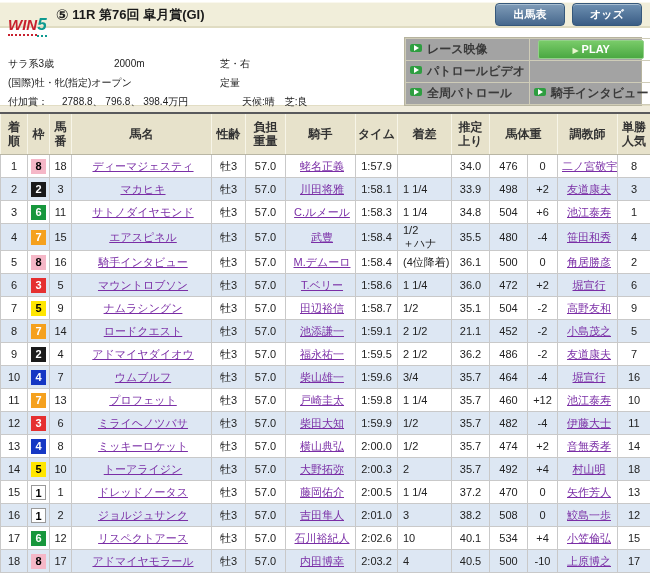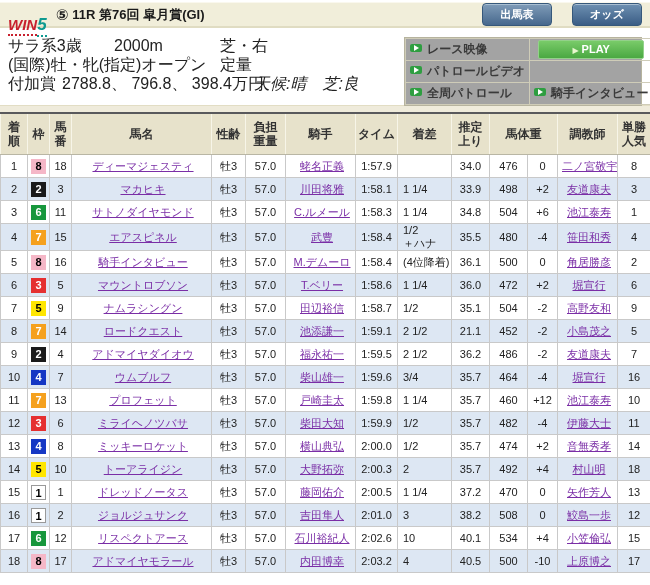--- a/index.html
+++ b/index.html
@@ -12,36 +12,36 @@
   .topbar{
     margin-top:2px;height:26px;background:#f1eeda;
     border-top:1px solid #faf8ee;border-bottom:2px solid #e0dcc2;
     display:flex;align-items:center;padding:0 8px;box-sizing:border-box;
   }
   .win5{font-style:italic;font-weight:bold;font-size:15px;letter-spacing:0;white-space:nowrap;margin-top:21px;}
   .win5 .win{color:#c8202e;border-bottom:2px dotted #c8202e;padding-bottom:1px;}
   .win5 .five{color:#0e9a90;font-size:17px;border-bottom:2px dotted #0e9a90;padding-bottom:1px;}
   .circle5{font-size:15px;font-weight:bold;margin:0 4px 0 9px;}
   .race-title{font-weight:bold;font-size:13px;color:#1a1a1a;white-space:nowrap;}
-  .top-buttons{margin-left:auto;display:flex;gap:20px;}
+  .top-buttons{margin-left:auto;display:flex;gap:7px;}
   .tbtn{
     display:inline-block;min-width:50px;text-align:center;
     background:linear-gradient(#7f9cb8,#47688d);
     color:#fff;font-size:11px;font-weight:bold;
     padding:3px 9px;border:1px solid #36587b;border-radius:4px;
     box-shadow:inset 0 1px 0 #a9bfd2;cursor:pointer;text-decoration:none;
   }
   .tbtn.odds{background:linear-gradient(#6e90b2,#3a5d85);}
   
   .info-section{display:flex;padding:9px 8px 4px 6px;height:76px;box-sizing:border-box;}
-  .info-left{position:relative;width:398px;font-size:16px;line-height:18px;}
+  .info-left{position:relative;width:398px;font-size:10px;line-height:18px;margin-top:18px;}
   .iline{position:relative;height:19px;}
   .iline span{position:absolute;white-space:nowrap;top:0;}
   .p0{left:2px;} .p-dist{left:108px;} .p-course{left:214px;}
-  .p-val{left:56px;} .p-start{left:294px;} .p-weather{left:248px;font-style:italic;}
+  .p-val{left:56px;} .p-start{left:294px;} .p-weather{left:236px;}
   .media-panel{
     margin-left:auto;width:236px;border:1px solid #b6b39e;background:#a3a3a3;align-self:flex-start;
   }
   .mtable{width:100%;border-collapse:collapse;}
   .mtable td{
     border:1px solid #cfccb8;height:21px;font-size:12px;font-weight:bold;color:#3a3a3a;
     padding:0 4px;white-space:nowrap;
   }
   .mtable td.mleft{width:54%;}
   .gicon{display:inline-block;width:12px;height:8px;background:#2e9e40;border-radius:2px;

